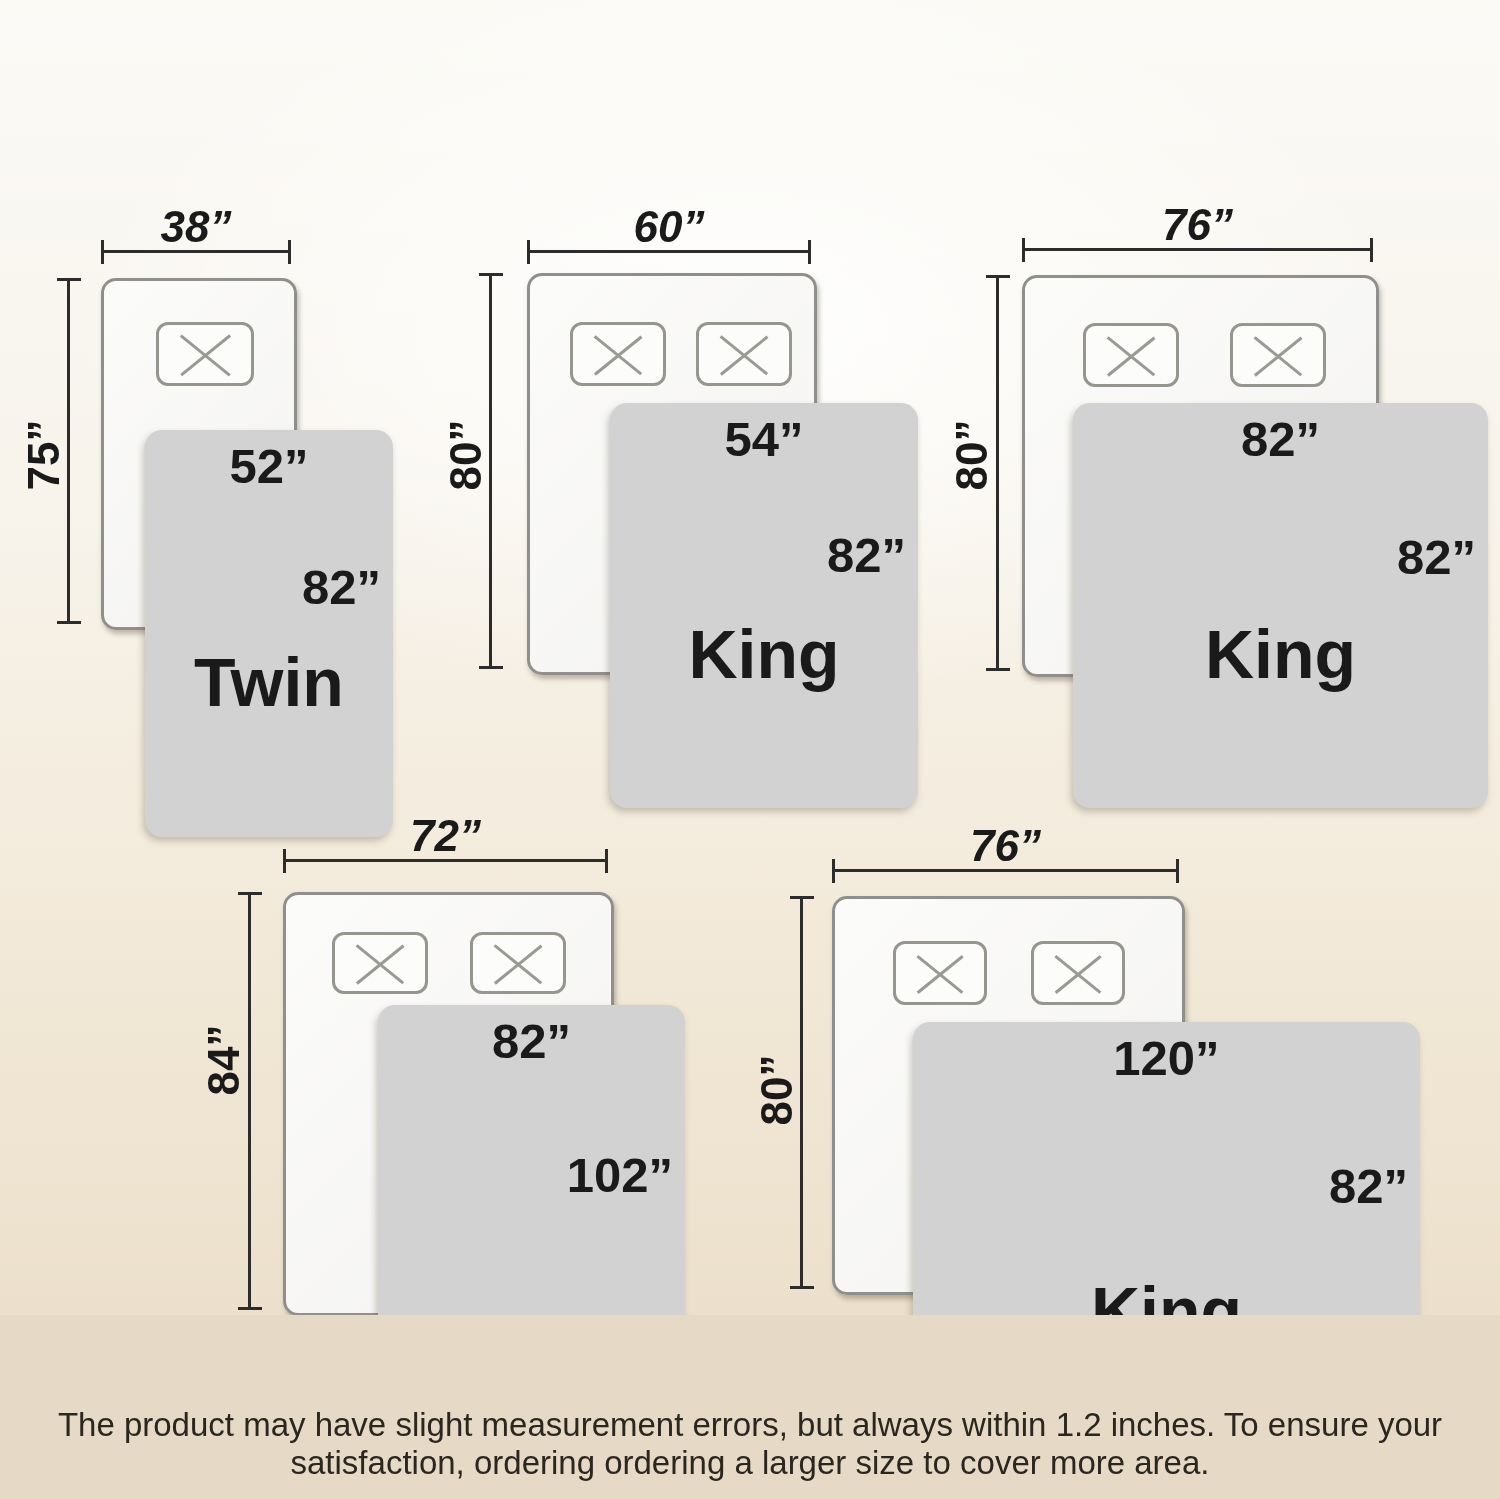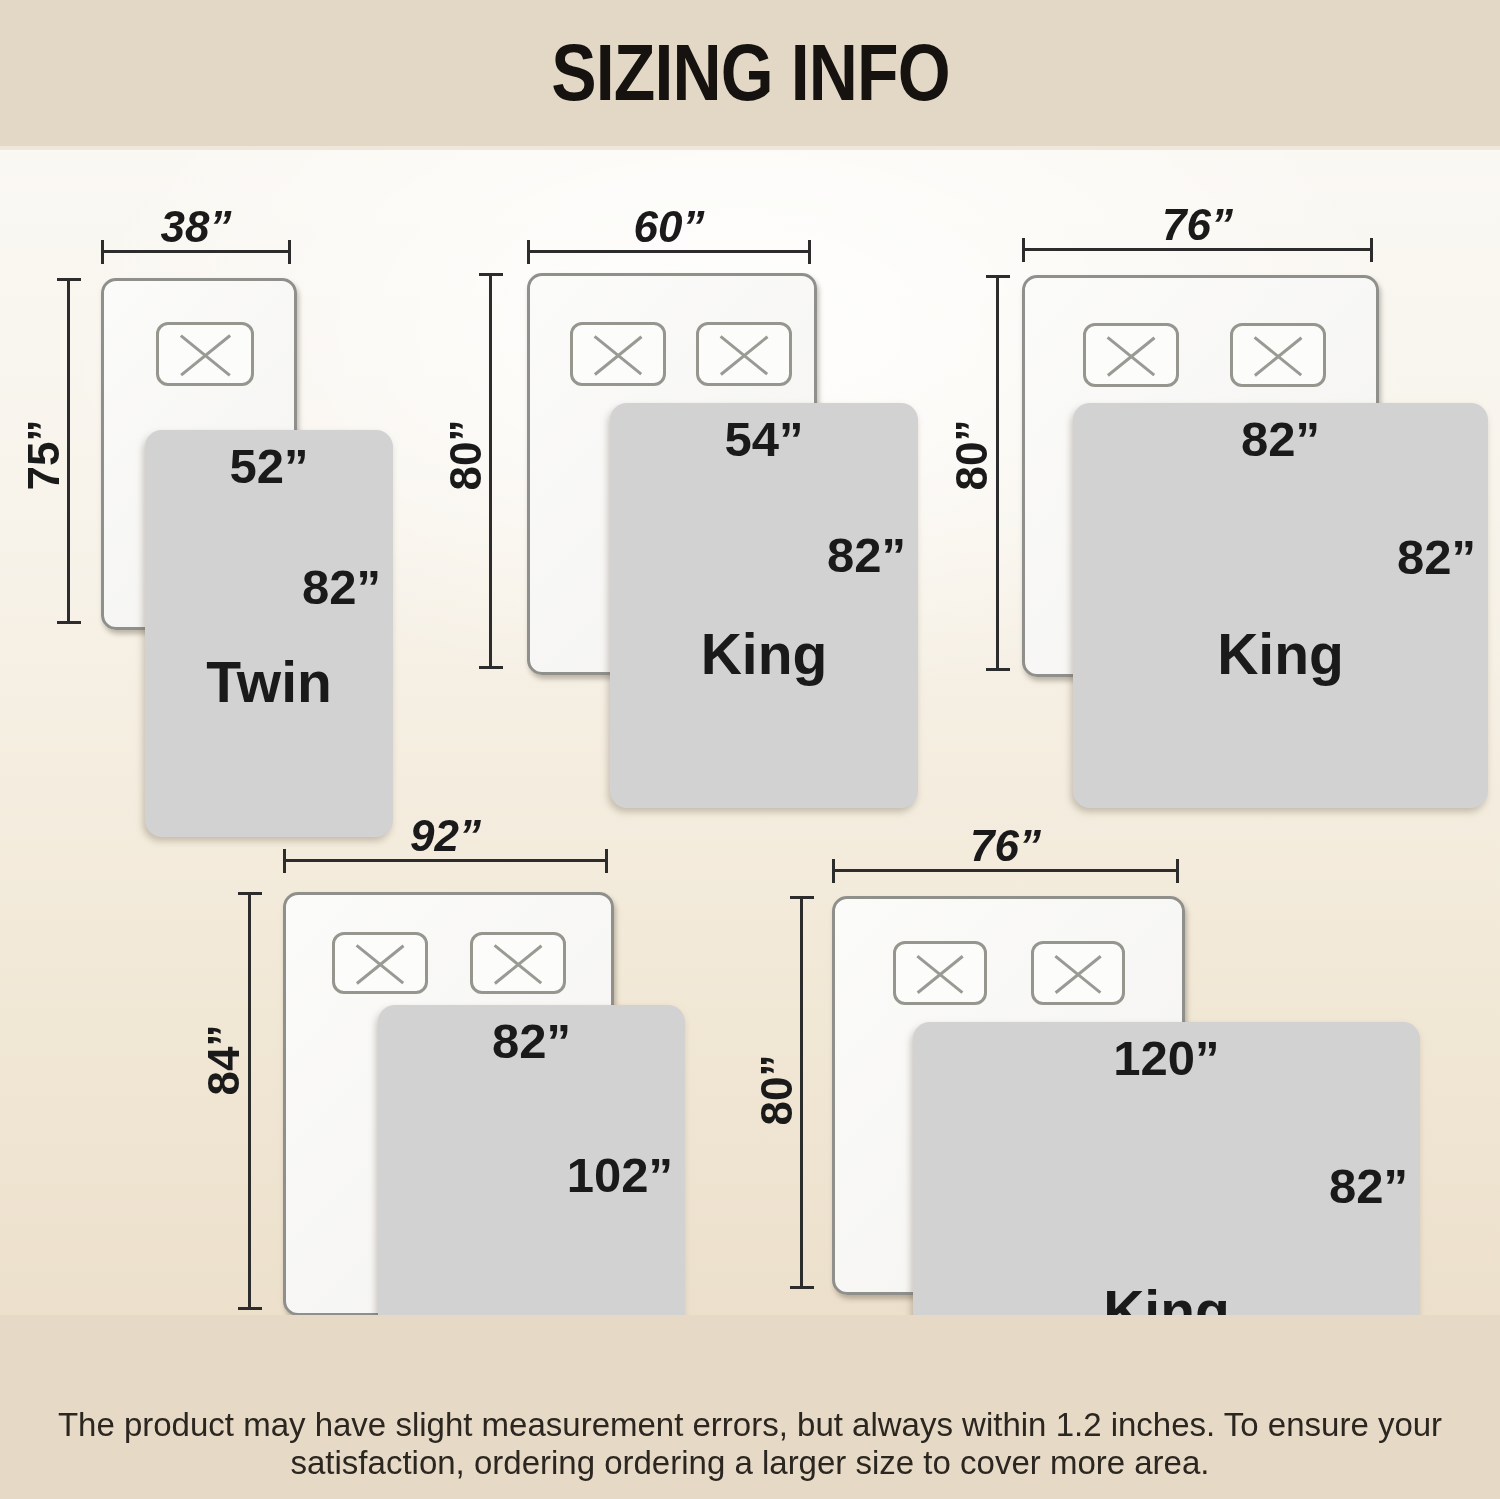--- a/index.html
+++ b/index.html
@@ -61,21 +61,21 @@
   .x-mark::after{transform:rotate(-39deg);}
   .blanket{
     position:absolute;background:#d2d2d3;border-radius:17px;
     box-shadow:-2px 4px 7px rgba(110,98,80,.35);
   }
   .blanket-w{position:absolute;top:8px;left:0;right:0;text-align:center;
              font-size:49px;font-weight:bold;}
   .blanket-h{position:absolute;right:12px;transform:translateY(-50%);
              font-size:49px;font-weight:bold;}
   .size-name{position:absolute;left:0;right:0;text-align:center;
-             font-size:57px;font-weight:bold;line-height:60px;}
+             font-size:68px;font-weight:bold;line-height:60px;}
   .top-row .size-name{top:62%;transform:translateY(-50%);}
   .bottom-row .size-name{bottom:16px;}
   
   
   .d0 .dim-h{left:101px;top:250px;width:190px;}
   .d0 .hlabel{left:101px;top:202px;width:190px;}
   .d0 .dim-v{left:67px;top:278px;height:346px;}
   .d0 .vlabel{left:44px;top:455px;}
   .d0 .bed{left:101px;top:278px;width:190px;height:346px;}
   .d0 .p1{left:52px;top:41px;width:92px;height:58px;}
@@ -120,23 +120,20 @@
   .d4 .p1{left:58px;top:42px;width:88px;height:58px;}
   .d4 .p2{left:196px;top:42px;width:88px;height:58px;}
   .d4 .blanket{left:913px;top:1022px;width:507px;height:335px;}
   .d4 .blanket-h{top:164px;}
 </style>
 </head>
 <body>
 
 <div class="canvas">
 
-  <div class="header-band">
-    <div class="page-title">SIZING INFO</div>
-  </div>
 
   <div class="diagram d0 top-row single">
     <div class="dim-h"></div>
     <div class="hlabel">38”</div>
     <div class="dim-v"></div>
     <div class="vlabel">75”</div>
     <div class="bed">
       <div class="pillow p1">
           <span class="x-mark"></span>
         </div>
@@ -193,21 +190,21 @@
       <div class="blanket-h">82”</div>
       <div class="size-name">
         <div>King</div>
         <div></div>
       </div>
     </div>
   </div>
 
   <div class="diagram d3 bottom-row">
     <div class="dim-h"></div>
-    <div class="hlabel">92”</div>
+    <div class="hlabel">72”</div>
     <div class="dim-v"></div>
     <div class="vlabel">84”</div>
     <div class="bed">
       <div class="pillow p1">
           <span class="x-mark"></span>
         </div>
       <div class="pillow p2">
           <span class="x-mark"></span>
         </div>
     </div>

